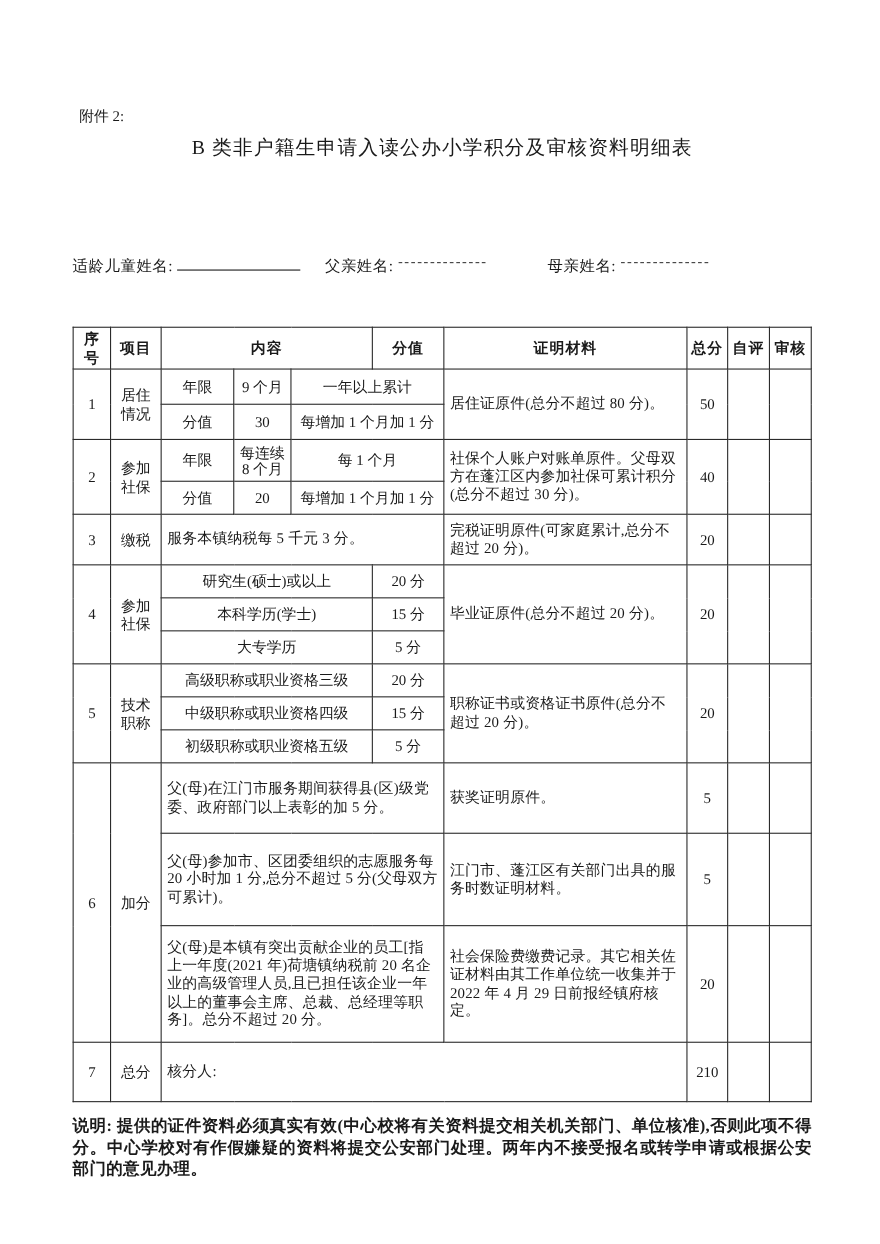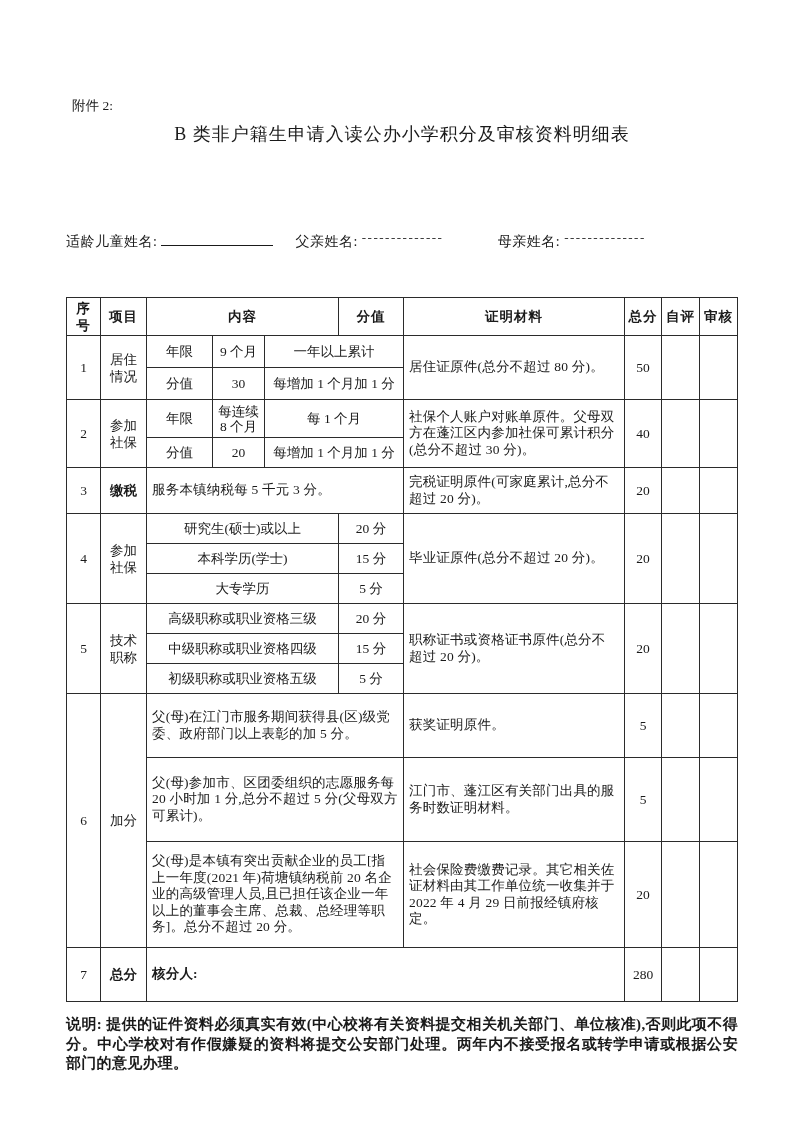--- a/index.html
+++ b/index.html
@@ -41,21 +41,21 @@
     padding:1px 3px;
     text-align:center;vertical-align:middle;
     line-height:17px;
     overflow:hidden;
   }
   table.score td.hd{font-weight:bold;letter-spacing:1px;}
   table.score td.left{
     text-align:left;padding:2px 5px;line-height:16.5px;
     letter-spacing:0.2px;
   }
-  table.score td.bold{font-weight:bold;margin-left:44px;}
+  table.score td.bold{font-weight:normal;margin-left:44px;}
   .note{
     margin-top:13px;font-size:15px;font-weight:bold;
     line-height:19.5px;text-align:justify;letter-spacing:0.3px;
   }
 </style>
 </head>
 <body>
 
 <div class="page">
 
@@ -196,21 +196,21 @@
       <td class="left">社会保险费缴费记录。其它相关佐证材料由其工作单位统一收集并于 2022 年 4 月 29 日前报经镇府核定。</td>
       <td>20</td>
       <td></td>
       <td></td>
     </tr>
 
     <tr style="height:54px">
       <td>7</td>
       <td class="bold">总分</td>
       <td colspan="5" class="left bold">核分人:</td>
-      <td>280</td>
+      <td>210</td>
       <td></td>
       <td></td>
     </tr>
   </tbody>
     </table>
 
   <div class="note">
     <span>说明:</span>
     <span>提供的证件资料必须真实有效(中心校将有关资料提交相关机关部门、单位核准),否则此项不得分。中心学校对有作假嫌疑的资料将提交公安部门处理。两年内不接受报名或转学申请或根据公安部门的意见办理。</span>
   </div>

